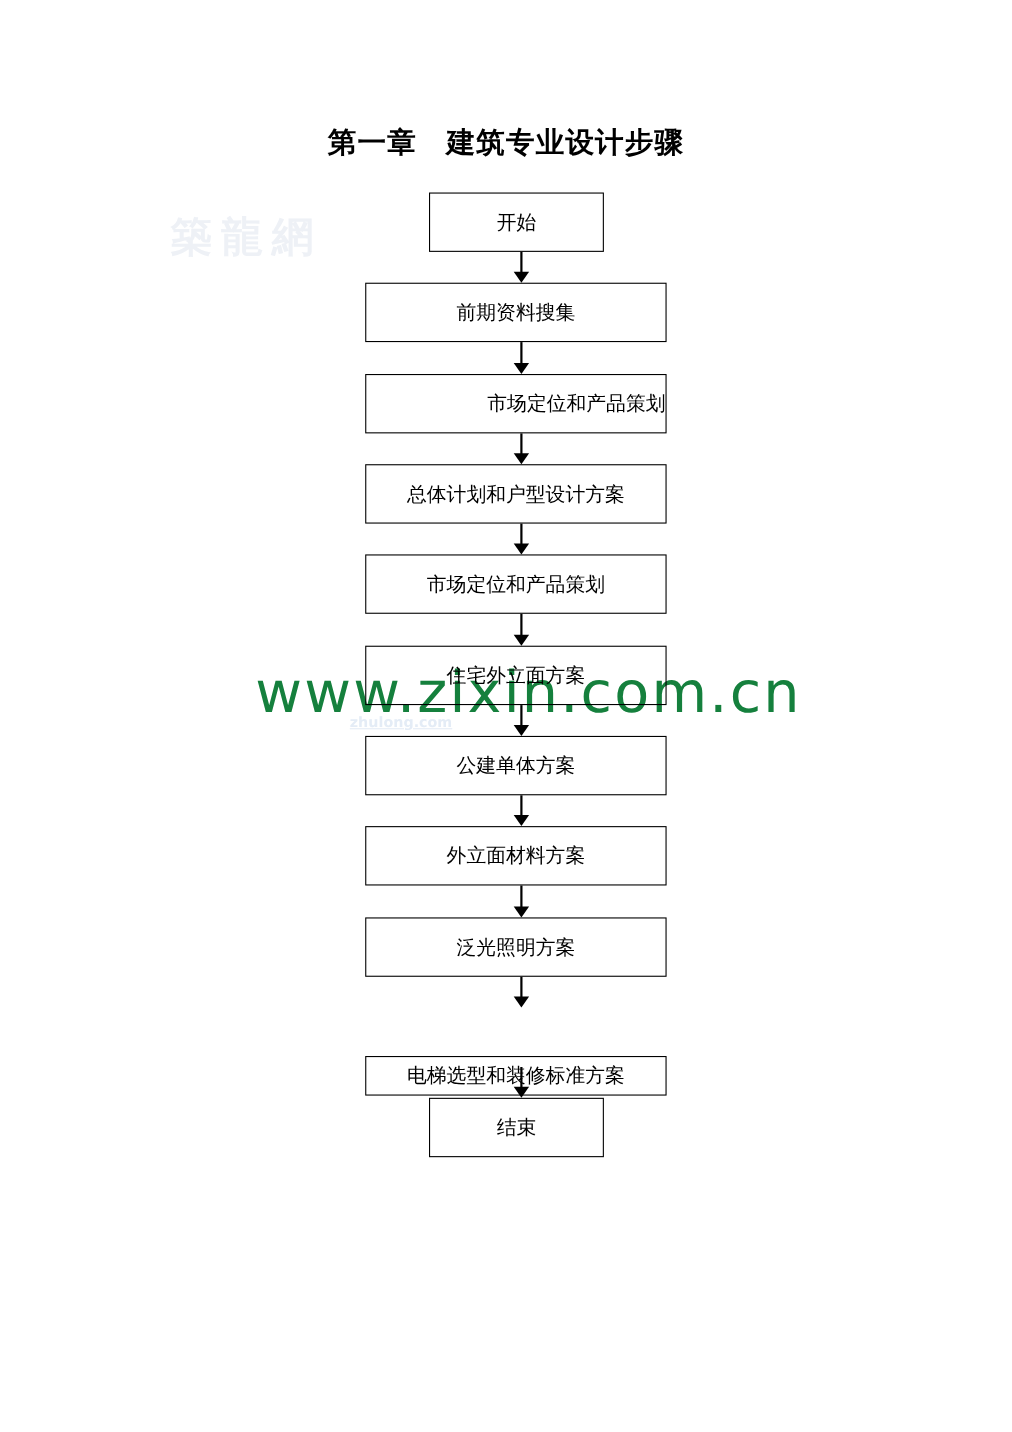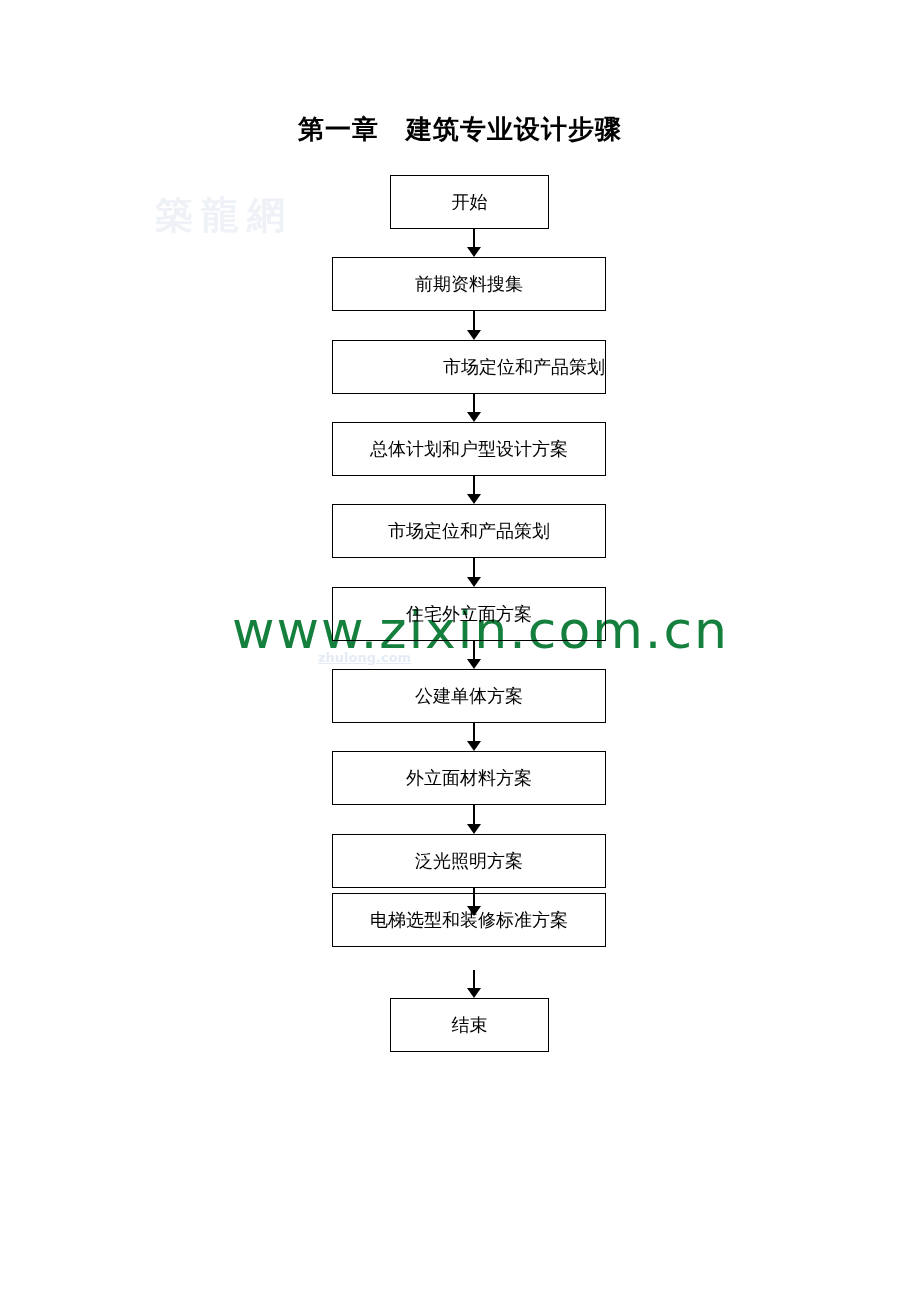--- a/index.html
+++ b/index.html
@@ -49,21 +49,21 @@
   </div>
 <div class="box" style="left:332px;top:669px;width:274px;height:54px;">
     <span>公建单体方案</span>
   </div>
 <div class="box" style="left:332px;top:751px;width:274px;height:54px;">
     <span>外立面材料方案</span>
   </div>
 <div class="box" style="left:332px;top:834px;width:274px;height:54px;">
     <span>泛光照明方案</span>
   </div>
-<div class="box" style="left:332px;top:893px;width:274px;height:54px;">
+<div class="box" style="left:332px;top:960px;width:274px;height:36px;">
     <span>电梯选型和装修标准方案</span>
   </div>
 <div class="box" style="left:390px;top:998px;width:159px;height:54px;">
     <span>结束</span>
   </div>
 
 <div>
     <div class="line" style="top:229px;height:19px;"></div>
     <div class="head" style="top:247px;"></div>
   </div>

